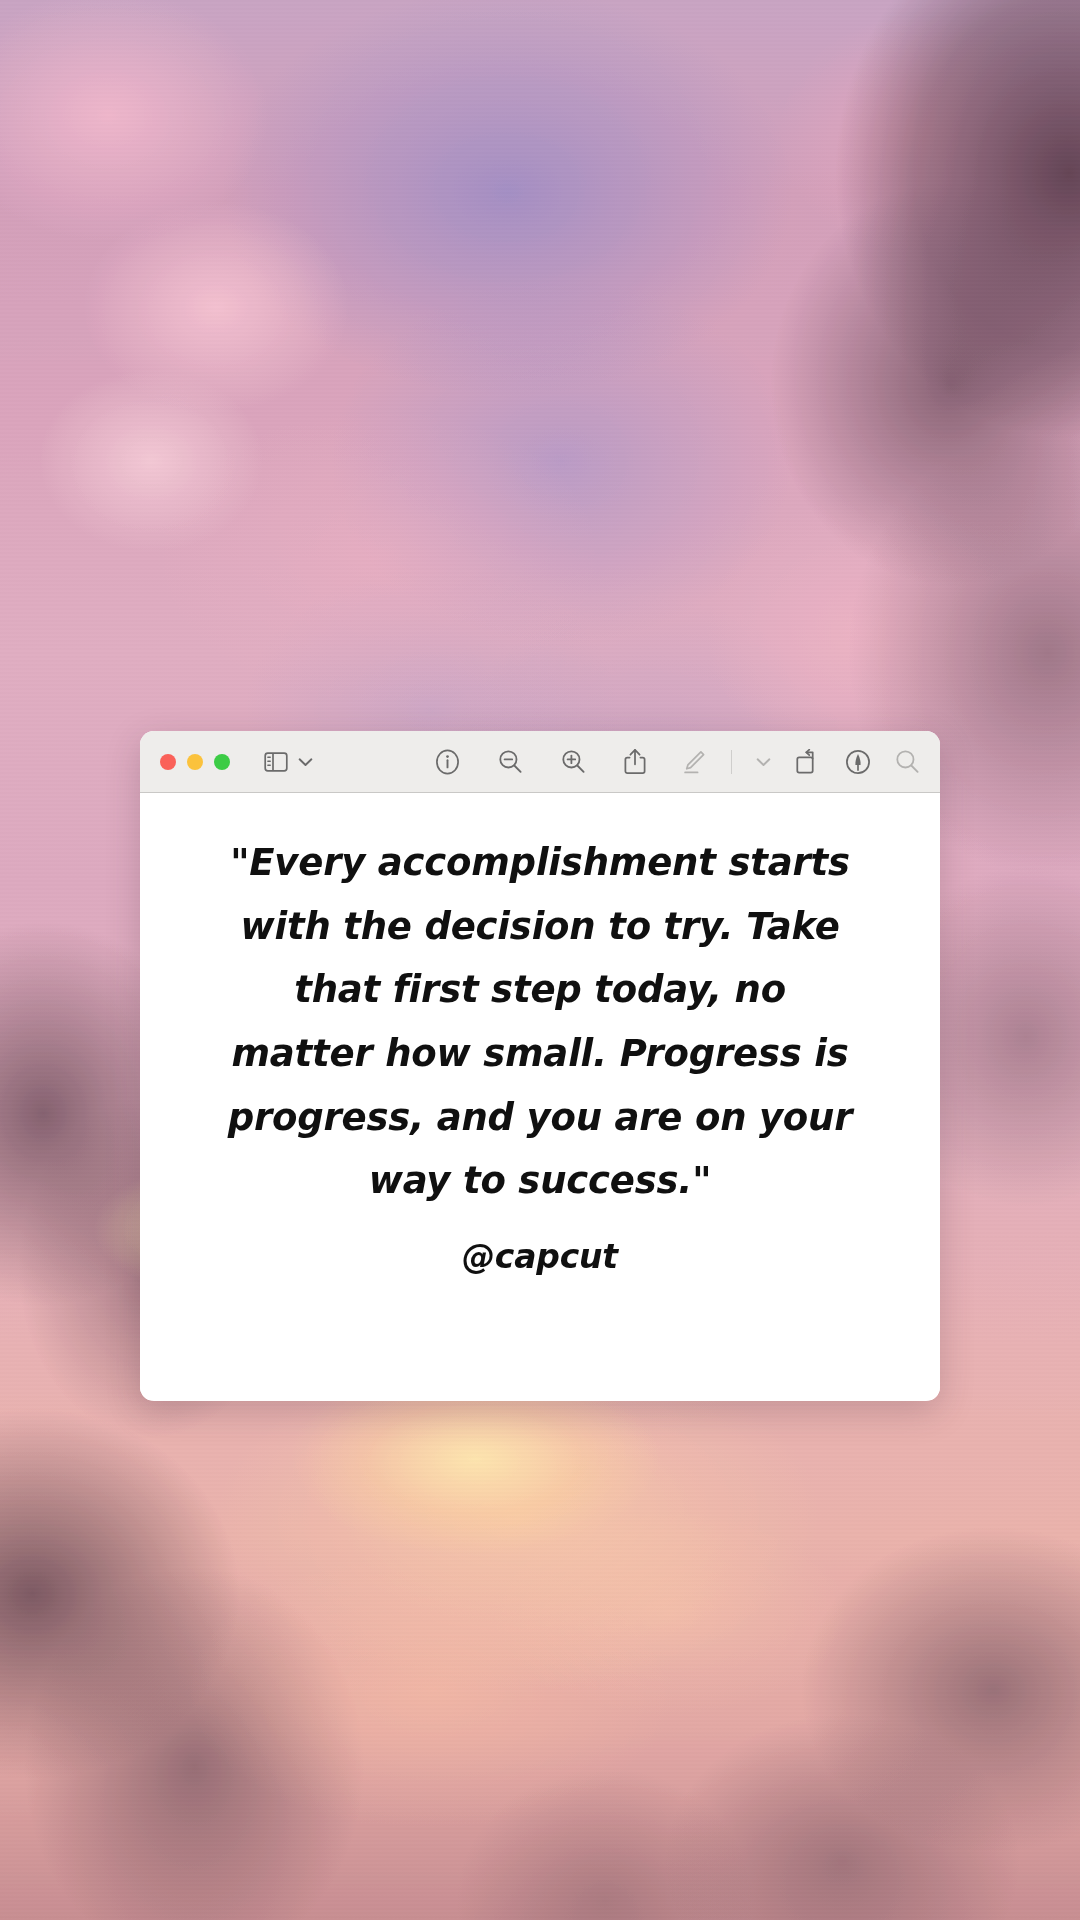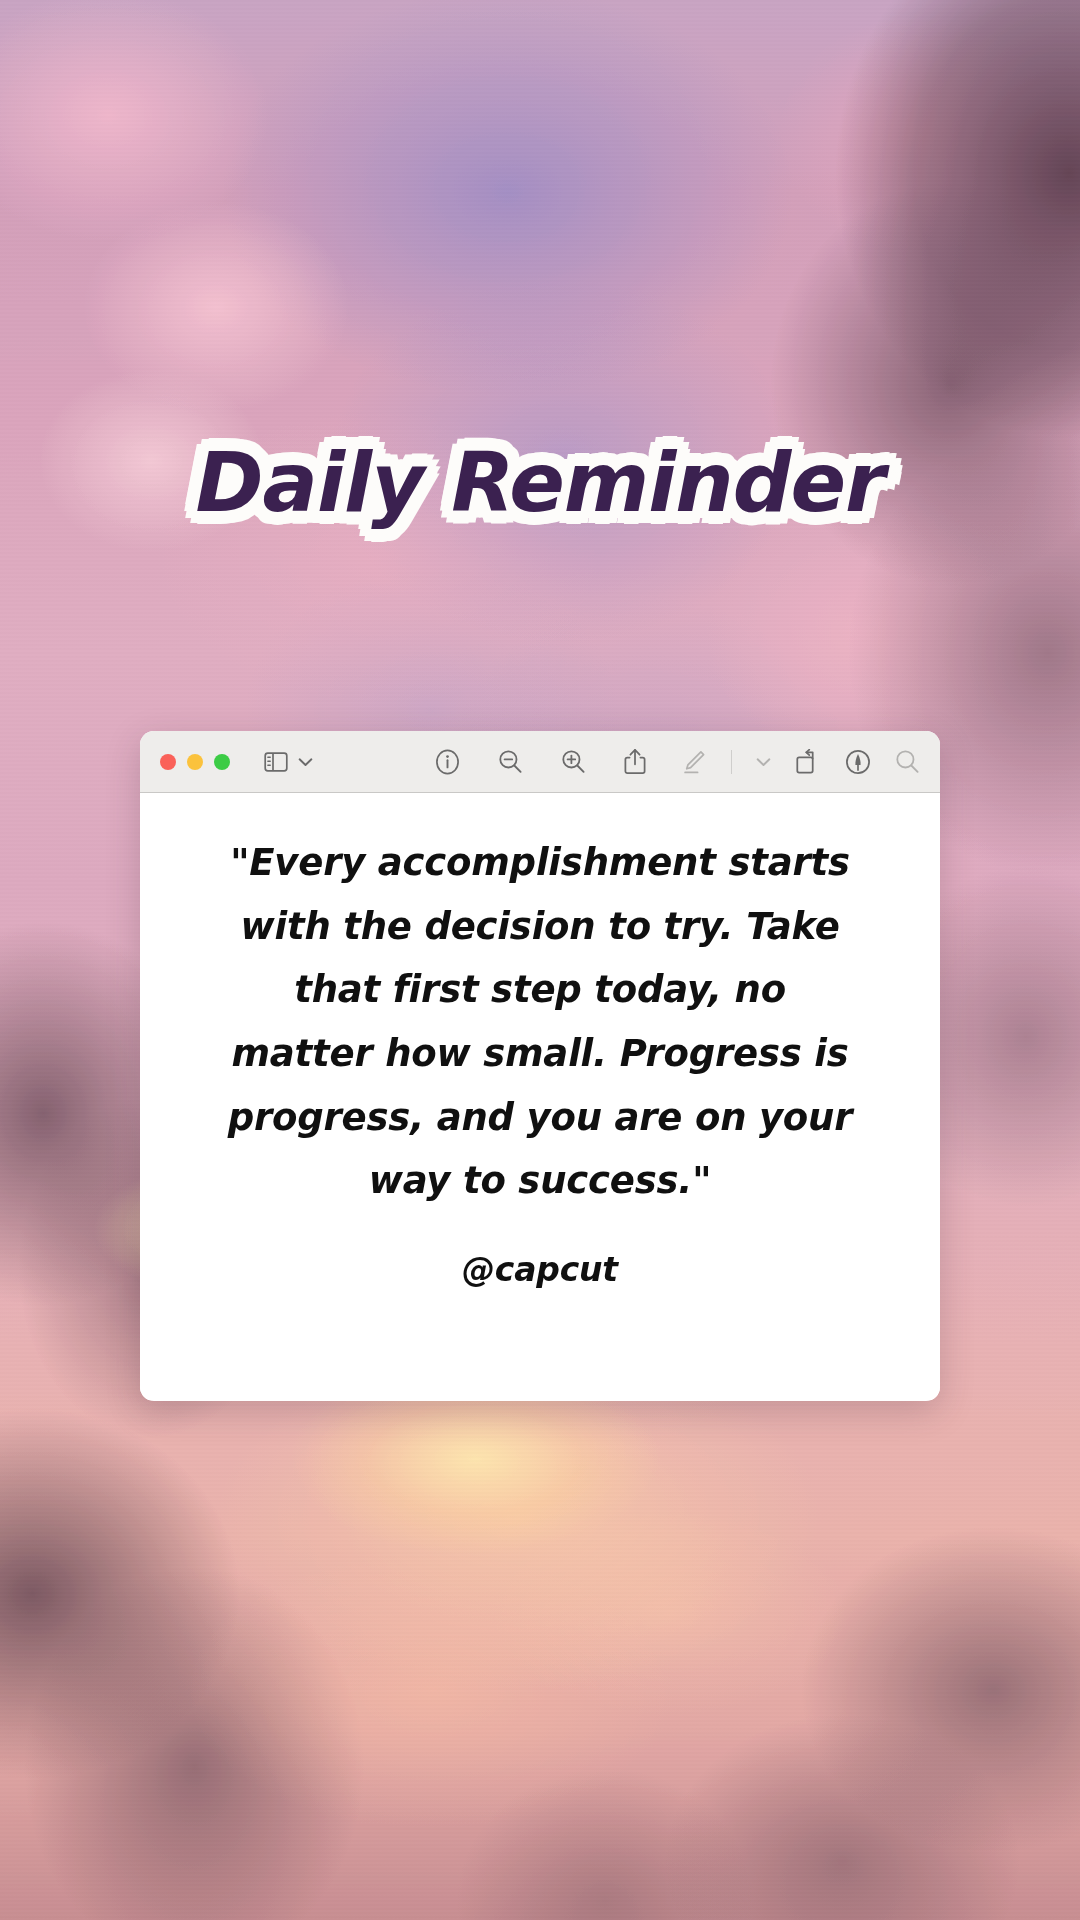--- a/index.html
+++ b/index.html
@@ -227,39 +227,36 @@
     text-align:center;
     letter-spacing:-.2px;
     max-width:640px;
   }
   #attribution {
     font-family:"DejaVu Sans", sans-serif;
     font-style:italic;
     font-weight:700;
     font-size:33px;
     color:#101010;
-    margin-top:37px;
+    margin-top:24px;
     letter-spacing:-.2px;
   }
 </style>
 </head>
 <body>
 
 <div id="stage">
 
   <div class="cloudlayer" id="sky-base"></div>
   <div class="cloudlayer" id="sky-violet"></div>
   <div class="cloudlayer" id="sky-pink"></div>
   <div class="cloudlayer" id="sky-dark"></div>
   <div class="cloudlayer" id="sky-glow"></div>
   <div class="cloudlayer" id="sky-soft"></div>
 
-  <div id="title-wrap">
-    <span id="title">Daily Reminder</span>
-  </div>
 
   <div id="window">
 
     <div id="toolbar">
 
       <div id="traffic">
         <span class="light red"></span>
         <span class="light yellow"></span>
         <span class="light green"></span>
       </div>

